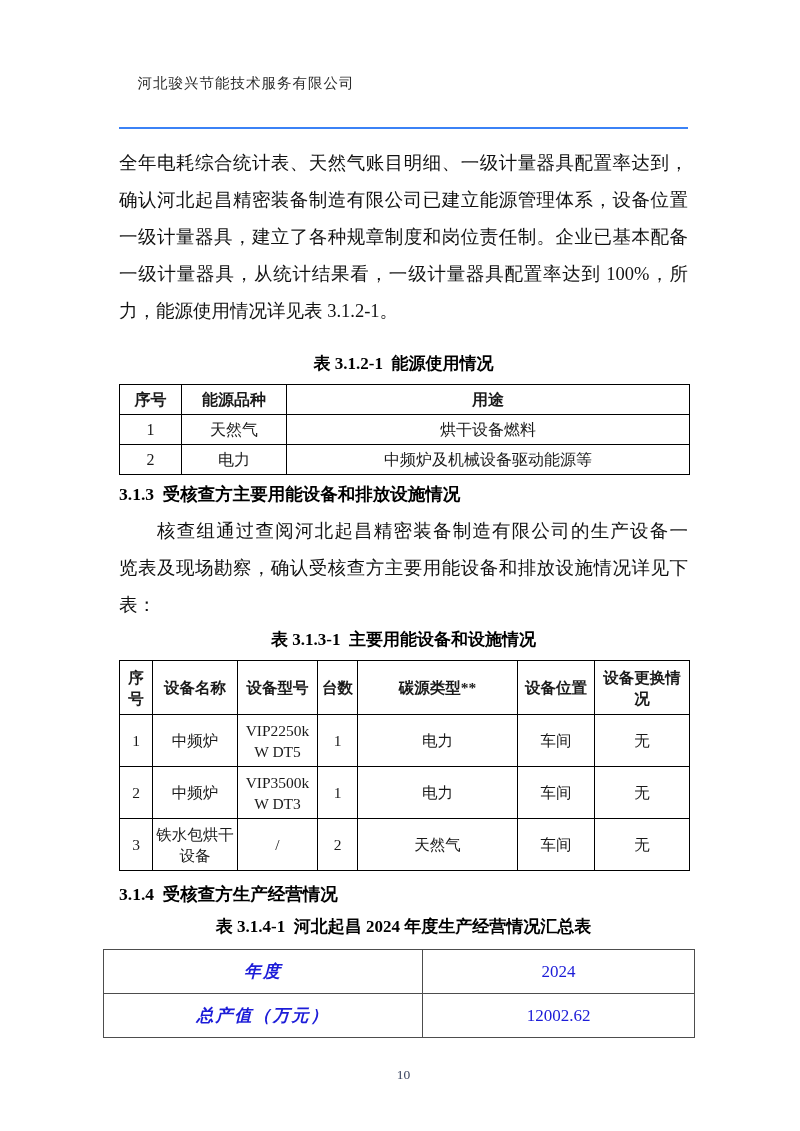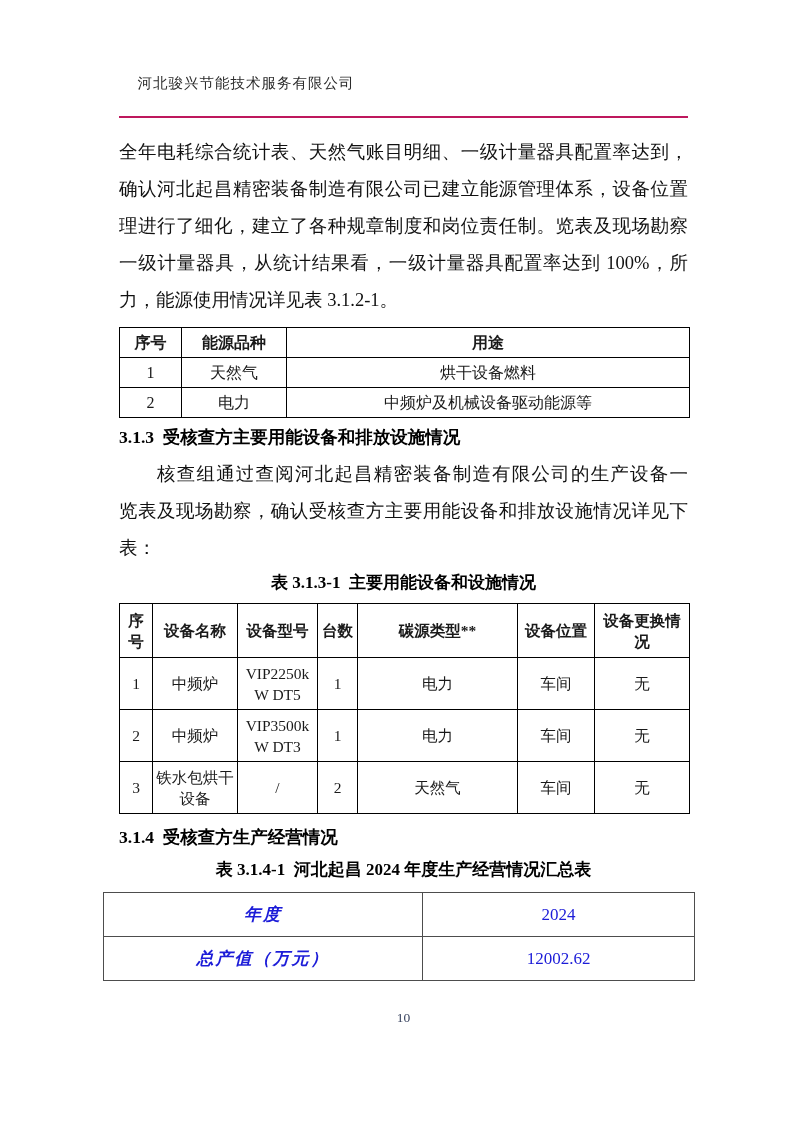--- a/index.html
+++ b/index.html
@@ -13,22 +13,22 @@
     font-family: "Liberation Serif", "DejaVu Serif", serif;
     color: #1a1a1a;
   }
   .header {
     margin: 50px 112px 0 119px;
     width: 569px;
     font-size: 14.5px;
     line-height: 22px;
     letter-spacing: 1px;
     color: #2b2b2b;
-    padding-bottom: 0;
-    border-bottom: 2px solid #be185d;
+    padding-bottom: 11px;
+    border-bottom: 2px solid #3b82f6;
     white-space: pre-wrap;
   }
   .content { margin-left: 119px; width: 569px; }
 
   .para { font-size: 18.5px; line-height: 37px; color: #111; }
   .p1 { margin-top: 16px; }
   .p2 { margin-top: 6px; }
   .jline { text-align: justify; text-align-last: justify; }
   .lline { text-align: left; }
   .indent2 { padding-left: 38px; }
@@ -87,25 +87,26 @@
 
   <div class="header">
     <span>河北骏兴节能技术服务有限公司</span>
   </div>
 
   <div class="content">
 
     <div class="para p1">
       <div class="jline">全年电耗综合统计表、天然气账目明细、一级计量器具配置率达到，</div>
       <div class="jline">确认河北起昌精密装备制造有限公司已建立能源管理体系，设备位置</div>
-      <div class="jline">理进行了细化，建立了各种规章制度和岗位责任制。览表及现场勘察</div>
+      <div class="jline">一级计量器具，建立了各种规章制度和岗位责任制。企业已基本配备</div>
       <div class="jline">一级计量器具，从统计结果看，一级计量器具配置率达到 100%，所</div>
       <div class="lline">力，能源使用情况详见表 3.1.2-1。</div>
     </div>
 
+    <div class="tbl-title tt1">表 3.1.2-1  能源使用情况</div>
 
     <table class="t1">
       <colgroup>
           <col style="width:62px">
           <col style="width:105px">
           <col style="width:403px">
         </colgroup>
       <tbody>
           <tr>
         <td class="th">序号</td>

